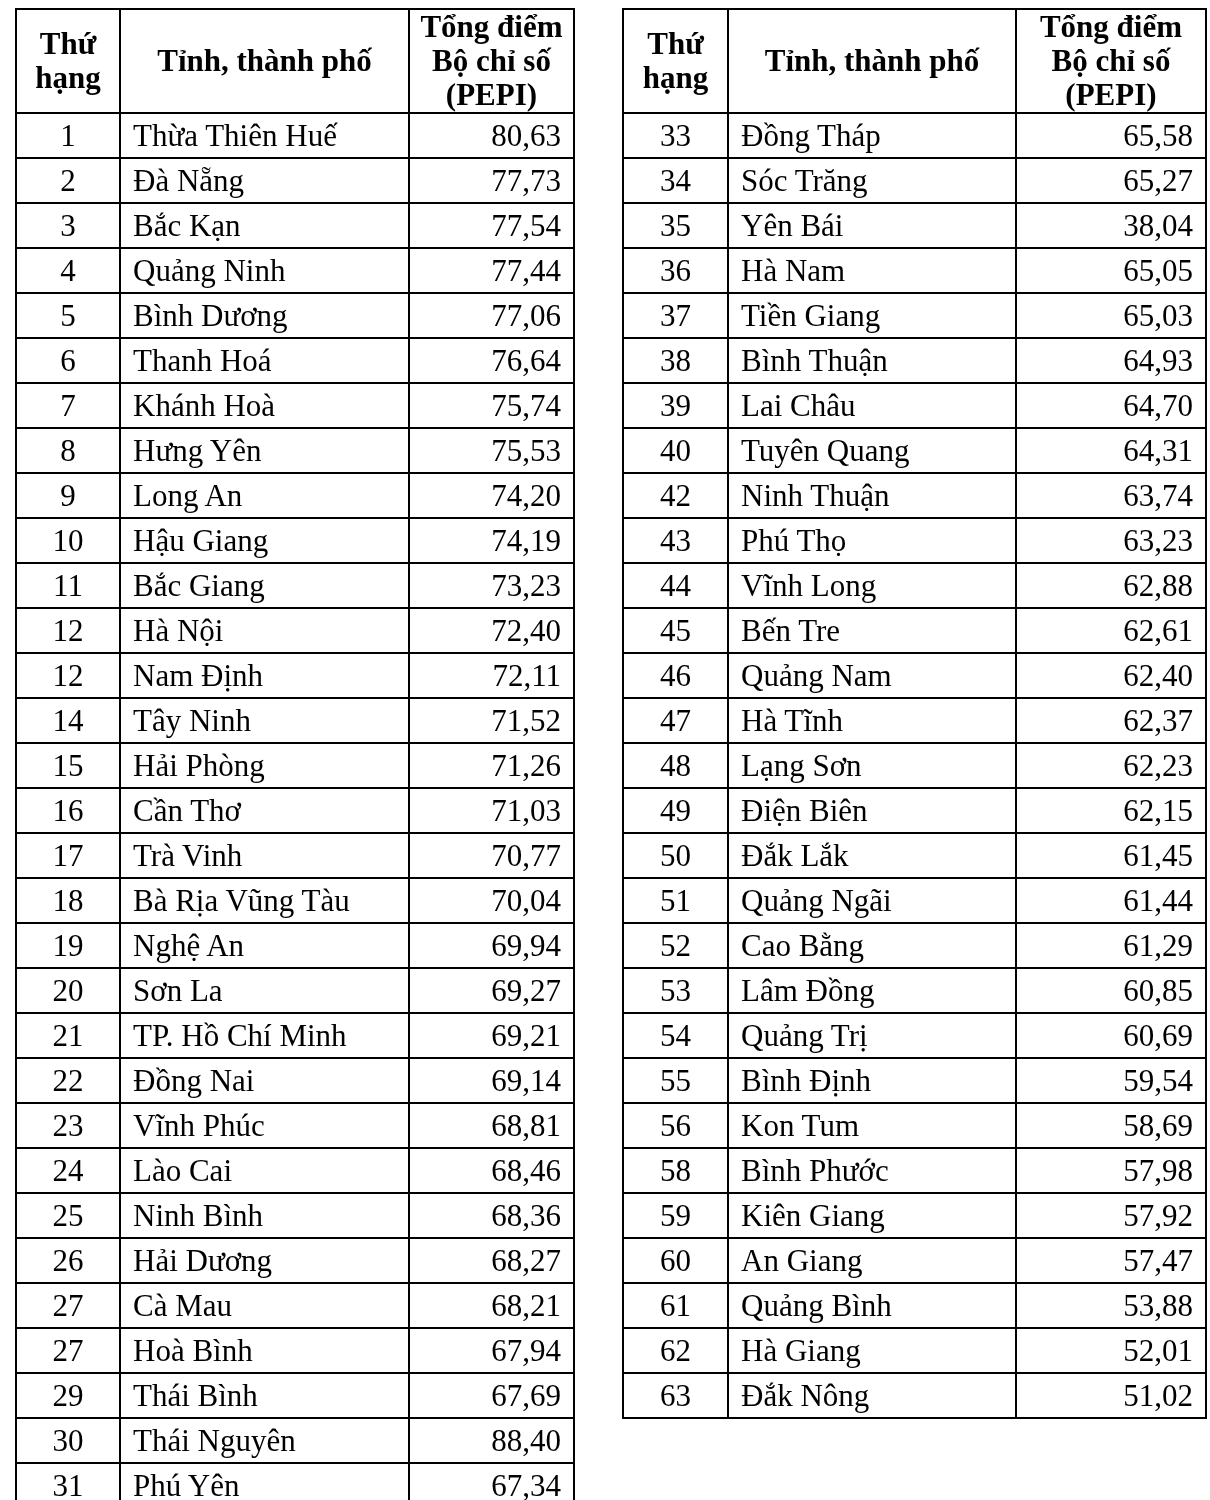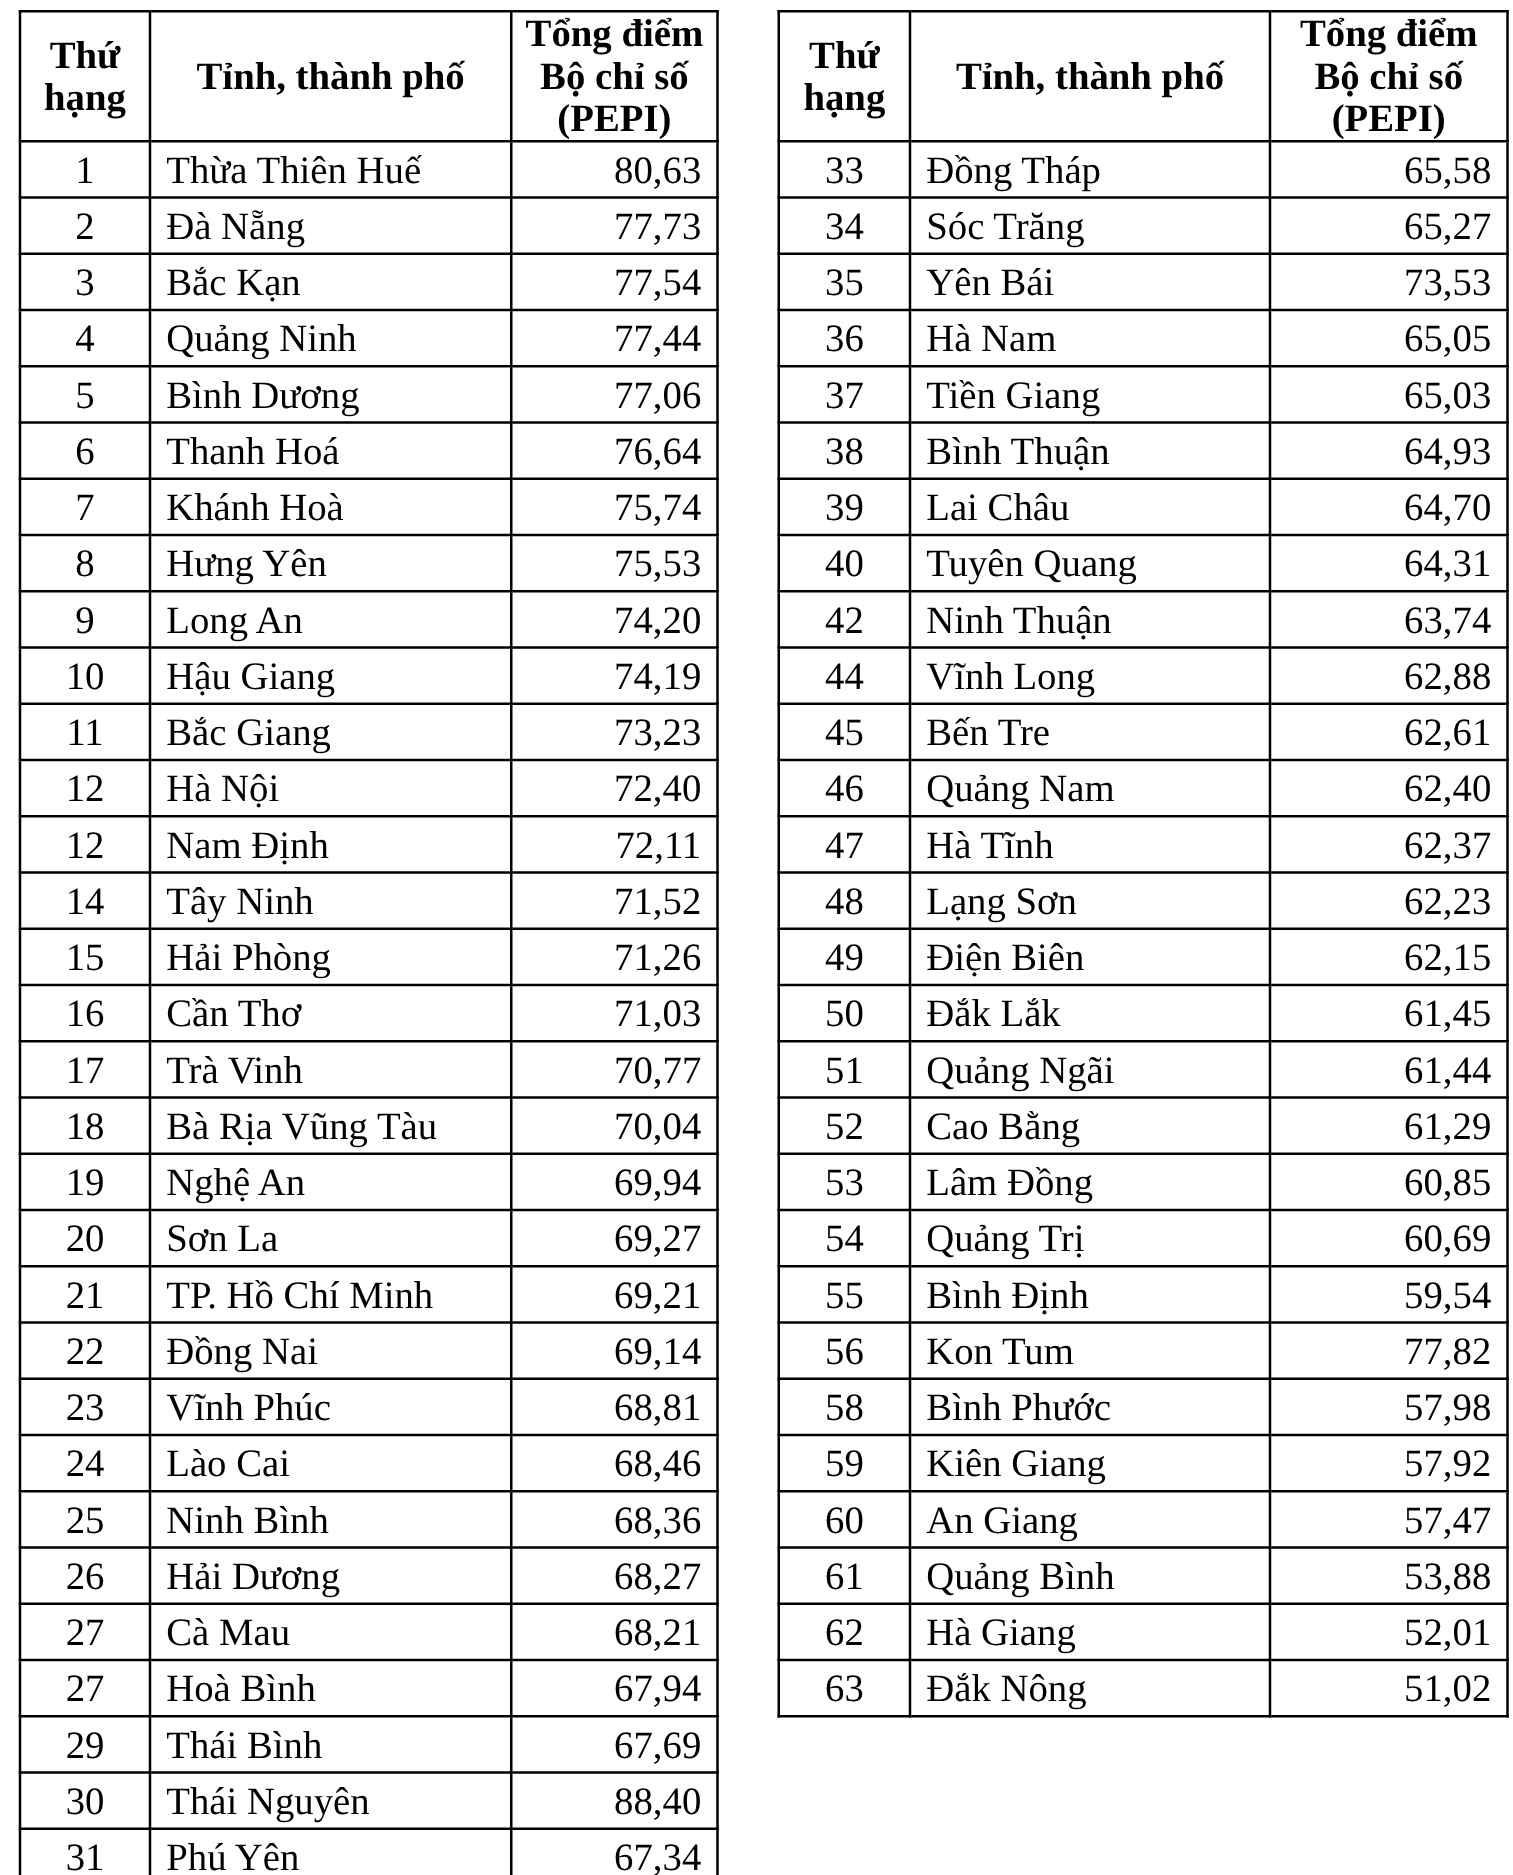--- a/index.html
+++ b/index.html
@@ -258,21 +258,21 @@
           <td class="score">65,58</td>
         </tr>
         <tr>
           <td class="rank">34</td>
           <td class="province">Sóc Trăng</td>
           <td class="score">65,27</td>
         </tr>
         <tr>
           <td class="rank">35</td>
           <td class="province">Yên Bái</td>
-          <td class="score">73,53</td>
+          <td class="score">38,04</td>
         </tr>
         <tr>
           <td class="rank">36</td>
           <td class="province">Hà Nam</td>
           <td class="score">65,05</td>
         </tr>
         <tr>
           <td class="rank">37</td>
           <td class="province">Tiền Giang</td>
           <td class="score">65,03</td>
@@ -291,20 +291,25 @@
           <td class="rank">40</td>
           <td class="province">Tuyên Quang</td>
           <td class="score">64,31</td>
         </tr>
         <tr>
           <td class="rank">42</td>
           <td class="province">Ninh Thuận</td>
           <td class="score">63,74</td>
         </tr>
         <tr>
+          <td class="rank">43</td>
+          <td class="province">Phú Thọ</td>
+          <td class="score">63,23</td>
+        </tr>
+        <tr>
           <td class="rank">44</td>
           <td class="province">Vĩnh Long</td>
           <td class="score">62,88</td>
         </tr>
         <tr>
           <td class="rank">45</td>
           <td class="province">Bến Tre</td>
           <td class="score">62,61</td>
         </tr>
         <tr>
@@ -353,21 +358,21 @@
           <td class="score">60,69</td>
         </tr>
         <tr>
           <td class="rank">55</td>
           <td class="province">Bình Định</td>
           <td class="score">59,54</td>
         </tr>
         <tr>
           <td class="rank">56</td>
           <td class="province">Kon Tum</td>
-          <td class="score">77,82</td>
+          <td class="score">58,69</td>
         </tr>
         <tr>
           <td class="rank">58</td>
           <td class="province">Bình Phước</td>
           <td class="score">57,98</td>
         </tr>
         <tr>
           <td class="rank">59</td>
           <td class="province">Kiên Giang</td>
           <td class="score">57,92</td>

